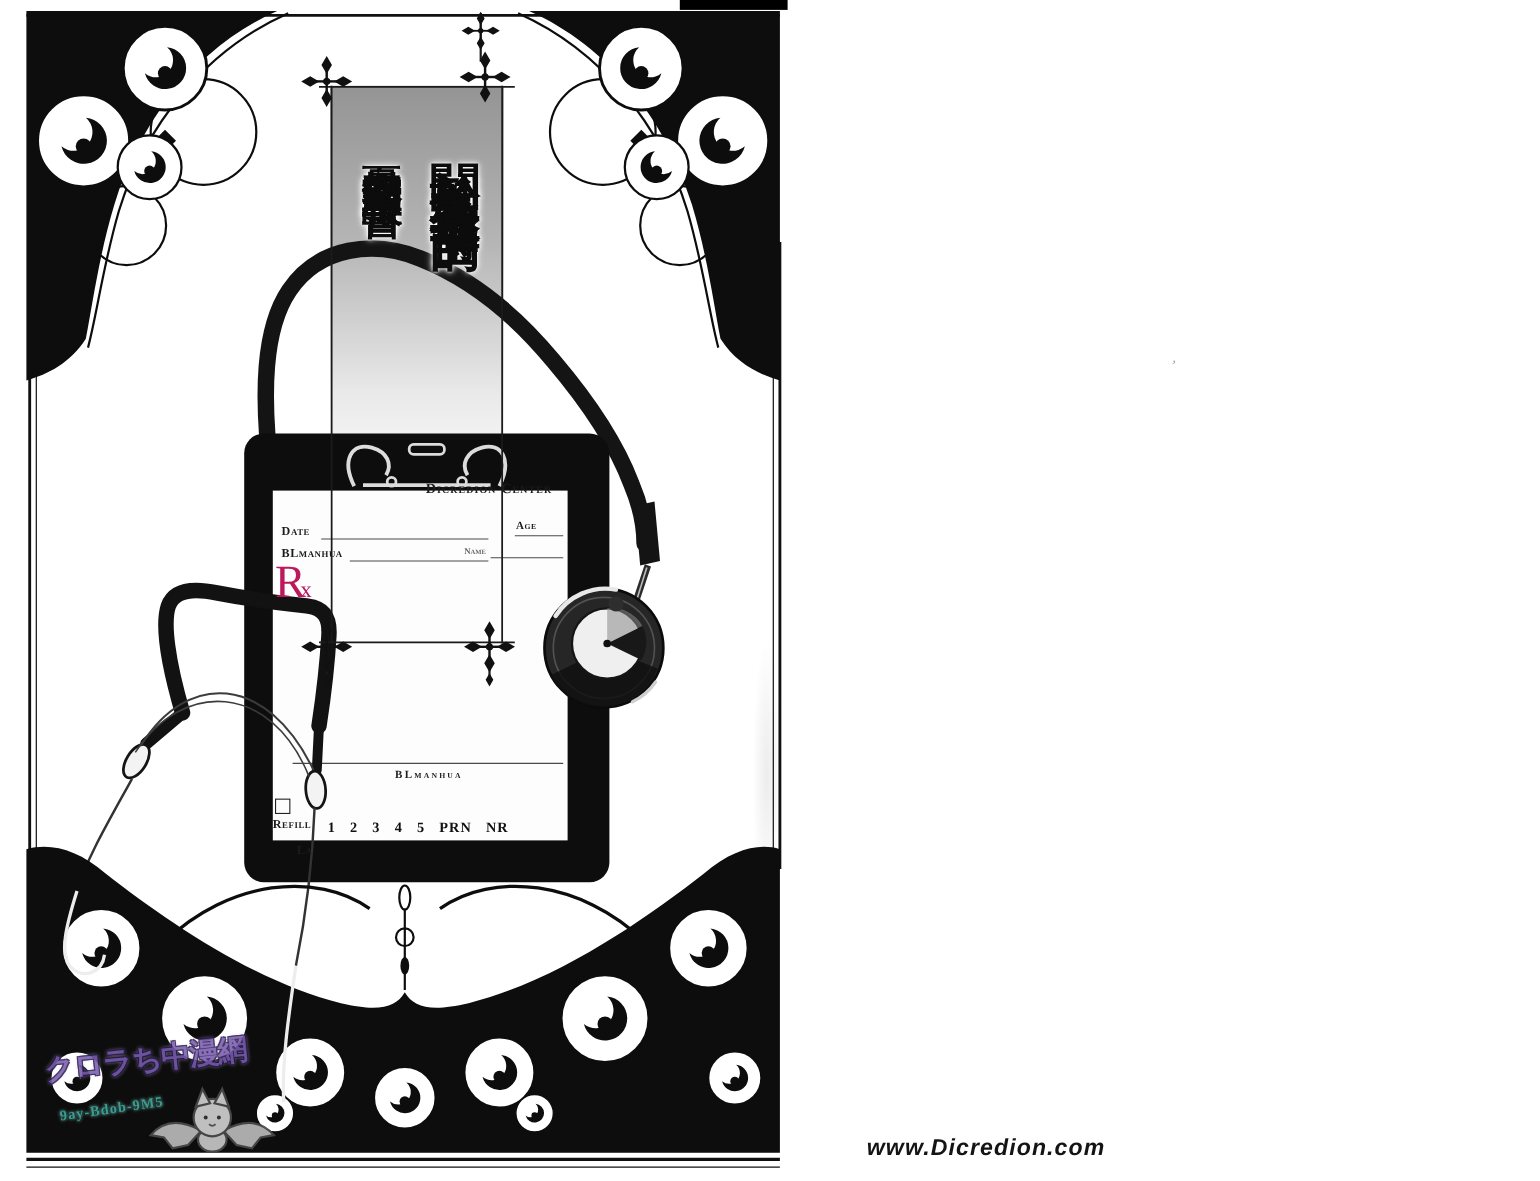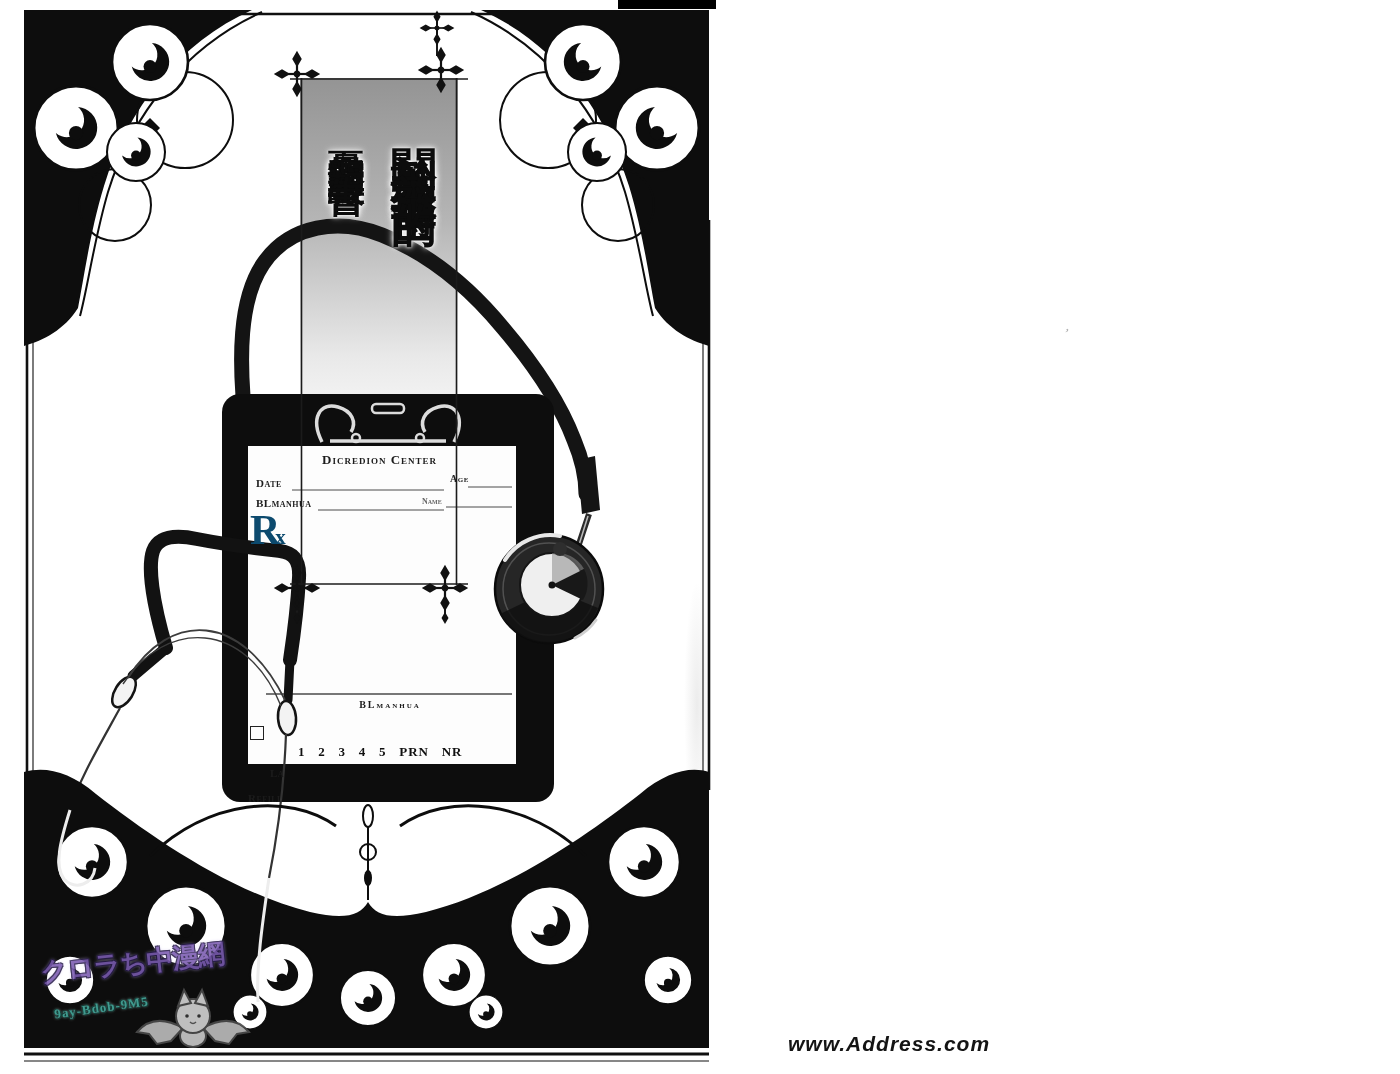--- a/index.html
+++ b/index.html
@@ -7,24 +7,24 @@
           font-family:"Liberation Serif","DejaVu Serif",serif;}
   #art{position:absolute;left:0;top:0;z-index:1;}
   .txt{position:absolute;z-index:10;color:#101010;}
   
   .vcol{writing-mode:vertical-rl;text-orientation:upright;font-weight:700;color:#0c0c0c;
         text-shadow:0 0 2px rgba(255,255,255,.95),0 0 5px rgba(255,255,255,.8),0 0 8px rgba(255,255,255,.6);}
   .vcol-r{left:391px;top:112px;font-size:46px;letter-spacing:6px;line-height:1;}
   .vcol-l{left:328px;top:120px;font-size:37px;letter-spacing:5px;line-height:1;}
   
   .rxform{font-variant:small-caps;color:#1c1c1c;}
-  .clinic{left:322px;top:452px;width:180px;text-align:left;font-size:13px;font-weight:700;letter-spacing:1px;}
+  .clinic{left:322px;top:436px;width:180px;text-align:right;font-size:13px;font-weight:700;letter-spacing:1px;}
   .lbl{font-size:11px;font-weight:700;letter-spacing:.5px;}
   .lbl-sm{font-size:8px;color:#666;font-weight:700;}
-  .rx{left:250px;top:506px;display:block;font-size:21px;font-weight:700;letter-spacing:-5px;color:#0c4a6e;}
+  .rx{left:250px;top:506px;display:block;font-size:21px;font-weight:400;letter-spacing:-5px;color:#be185d;}
   .rx::first-letter{font-size:42px;}
   .sig{left:330px;top:699px;width:120px;text-align:center;font-size:10px;font-weight:700;letter-spacing:2px;}
   .chk{position:absolute;left:250px;top:726px;width:12px;height:12px;border:1.6px solid #222;z-index:10;background:transparent;}
   .refill-opts{left:298px;top:744px;font-size:13px;font-weight:700;white-space:pre;letter-spacing:1px;}
   
   .wm1{left:40px;top:945px;font-size:27px;font-weight:700;letter-spacing:-1px;color:#7a5bb0;opacity:.88;
        transform:rotate(-6deg);z-index:12;
        text-shadow:1px 1px 0 #2a1f4a,-1px -1px 0 #2a1f4a,1px -1px 0 #2a1f4a,-1px 1px 0 #2a1f4a,0 0 4px #cabcf0;}
   .wm2{left:54px;top:1000px;font-size:13px;font-weight:700;letter-spacing:1px;color:#49b3a6;opacity:.85;
        transform:rotate(-8deg);z-index:12;
@@ -208,30 +208,30 @@
       <circle cx="6" cy="-6" r="1.8" fill="#333"></circle>
       <path d="M -3,0 Q 0,3 3,0" stroke="#555" stroke-width="1.5" fill="none"></path>
     </g>
   </svg>
 
   <div class="txt vcol vcol-r">關於列支敦士登博士的</div>
   <div class="txt vcol vcol-l">憂鬱問診報告書。</div>
 
   <div class="txt rxform clinic">Dicredion Center</div>
   <div class="txt rxform lbl" style="left:256px;top:477px;">Date</div>
-  <div class="txt rxform lbl" style="left:450px;top:473px;font-size:10px;">Age</div>
+  <div class="txt rxform lbl" style="left:469px;top:473px;font-size:10px;">Age</div>
   <div class="txt rxform lbl" style="left:256px;top:497px;">BLmanhua</div>
   <div class="txt rxform lbl-sm" style="left:422px;top:497px;">Name</div>
   <div class="txt rx">Rx</div>
   <div class="txt rxform sig">BLmanhua</div>
   <span class="chk"></span>
   <div class="txt rxform lbl" style="left:270px;top:767px;">La</div>
-  <div class="txt rxform lbl" style="left:248px;top:744px;margin-top:48px;">Refill</div>
+  <div class="txt rxform lbl" style="left:248px;top:744px;">Refill</div>
   <div class="txt refill-opts">1   2   3   4   5   PRN   NR</div>
 
   <div class="txt wm1">クロラち中漫網</div>
   <div class="txt wm2">9ay-Bdob-9M5</div>
 
-  <div class="txt credit">www.Address.com</div>
+  <div class="txt credit">www.Dicredion.com</div>
 
   <div class="txt stray">’</div>
 
 </div>
 
 </body></html>

